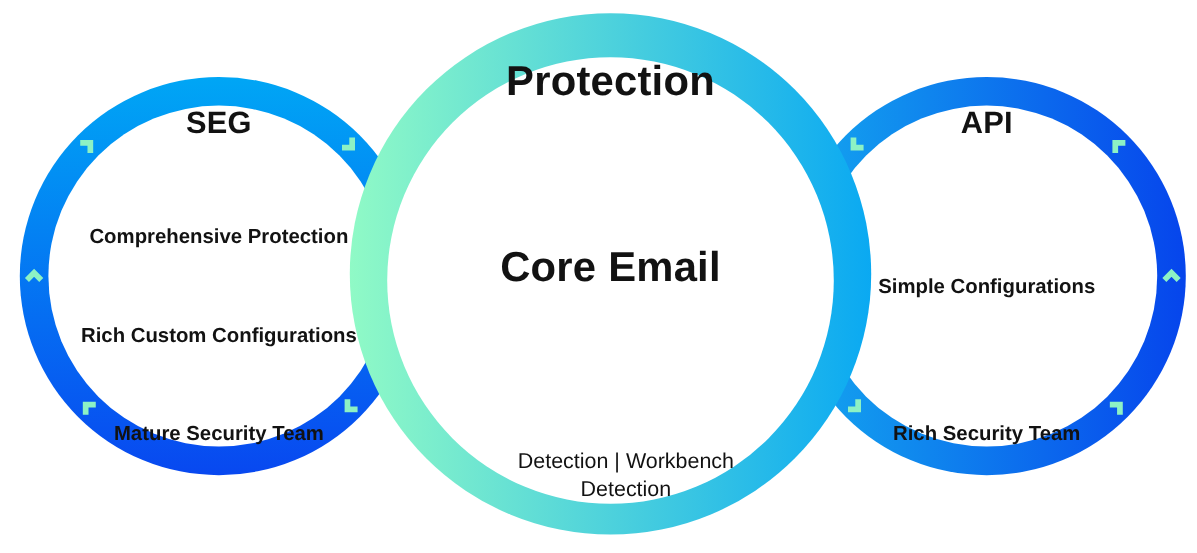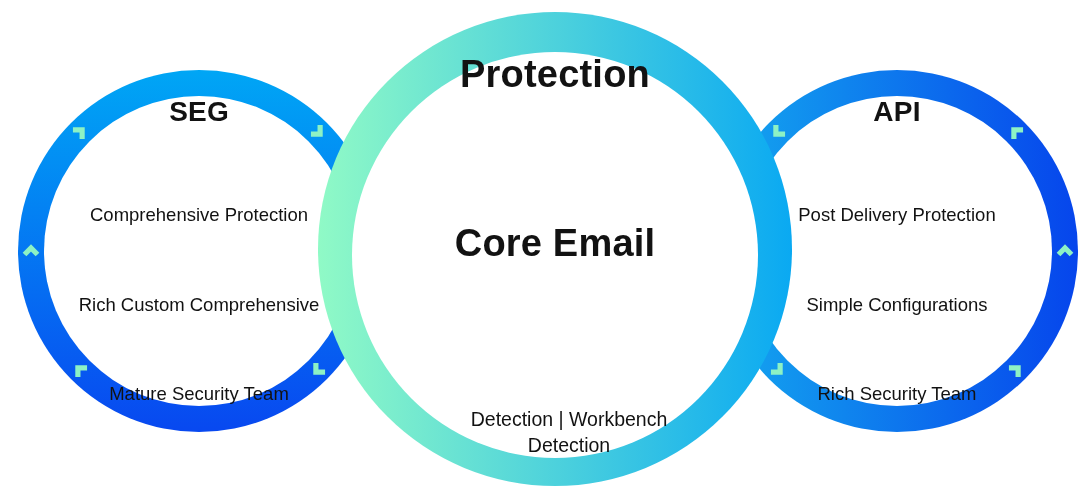--- a/index.html
+++ b/index.html
@@ -62,20 +62,21 @@
     font-weight: 700;
     color: var(--text, #121212);
     letter-spacing: 0.2px;
     margin-bottom: 10px;
   }
   .side-line {
     font-size: 18.5px;
     line-height: 25px;
     color: var(--text, #121212);
     white-space: nowrap;
+    font-weight: bold;
   }
   .center-heading-line {
     font-size: 38px;
     font-weight: 700;
     line-height: 44px;
     color: var(--text, #121212);
     letter-spacing: 0.2px;
   }
   .center-sub {
     margin-top: 16px;
@@ -130,21 +131,21 @@
         </svg>
     </div>
     <div class="chev" style="left:290px; top:290px; transform:rotate(225deg);">
       <svg viewBox="0 0 20 20">
           <path d="M3.5 13.5 L10 7 L16.5 13.5"></path>
         </svg>
     </div>
     <div class="circle-inner">
       <div class="side-heading">SEG</div>
       <div class="side-line">Comprehensive Protection</div>
-      <div class="side-line">Rich Custom Comprehensive</div>
+      <div class="side-line">Rich Custom Configurations</div>
       <div class="side-line">Mature Security Team</div>
     </div>
   </div>
 
   <div class="circle right">
 
     <div class="chev" style="left:52px;  top:52px;  transform:rotate(225deg);">
       <svg viewBox="0 0 20 20">
           <path d="M3.5 13.5 L10 7 L16.5 13.5"></path>
         </svg>
@@ -164,21 +165,20 @@
           <path d="M3.5 13.5 L10 7 L16.5 13.5"></path>
         </svg>
     </div>
     <div class="chev" style="left:52px;  top:290px; transform:rotate(135deg);">
       <svg viewBox="0 0 20 20">
           <path d="M3.5 13.5 L10 7 L16.5 13.5"></path>
         </svg>
     </div>
     <div class="circle-inner">
       <div class="side-heading">API</div>
-      <div class="side-line">Post Delivery Protection</div>
       <div class="side-line">Simple Configurations</div>
       <div class="side-line">Rich Security Team</div>
     </div>
   </div>
 
   <div class="circle center">
     <div class="circle-inner">
       <div class="center-heading-line">Protection</div>
       <div class="center-heading-line">Core Email</div>
       <div class="center-sub">

